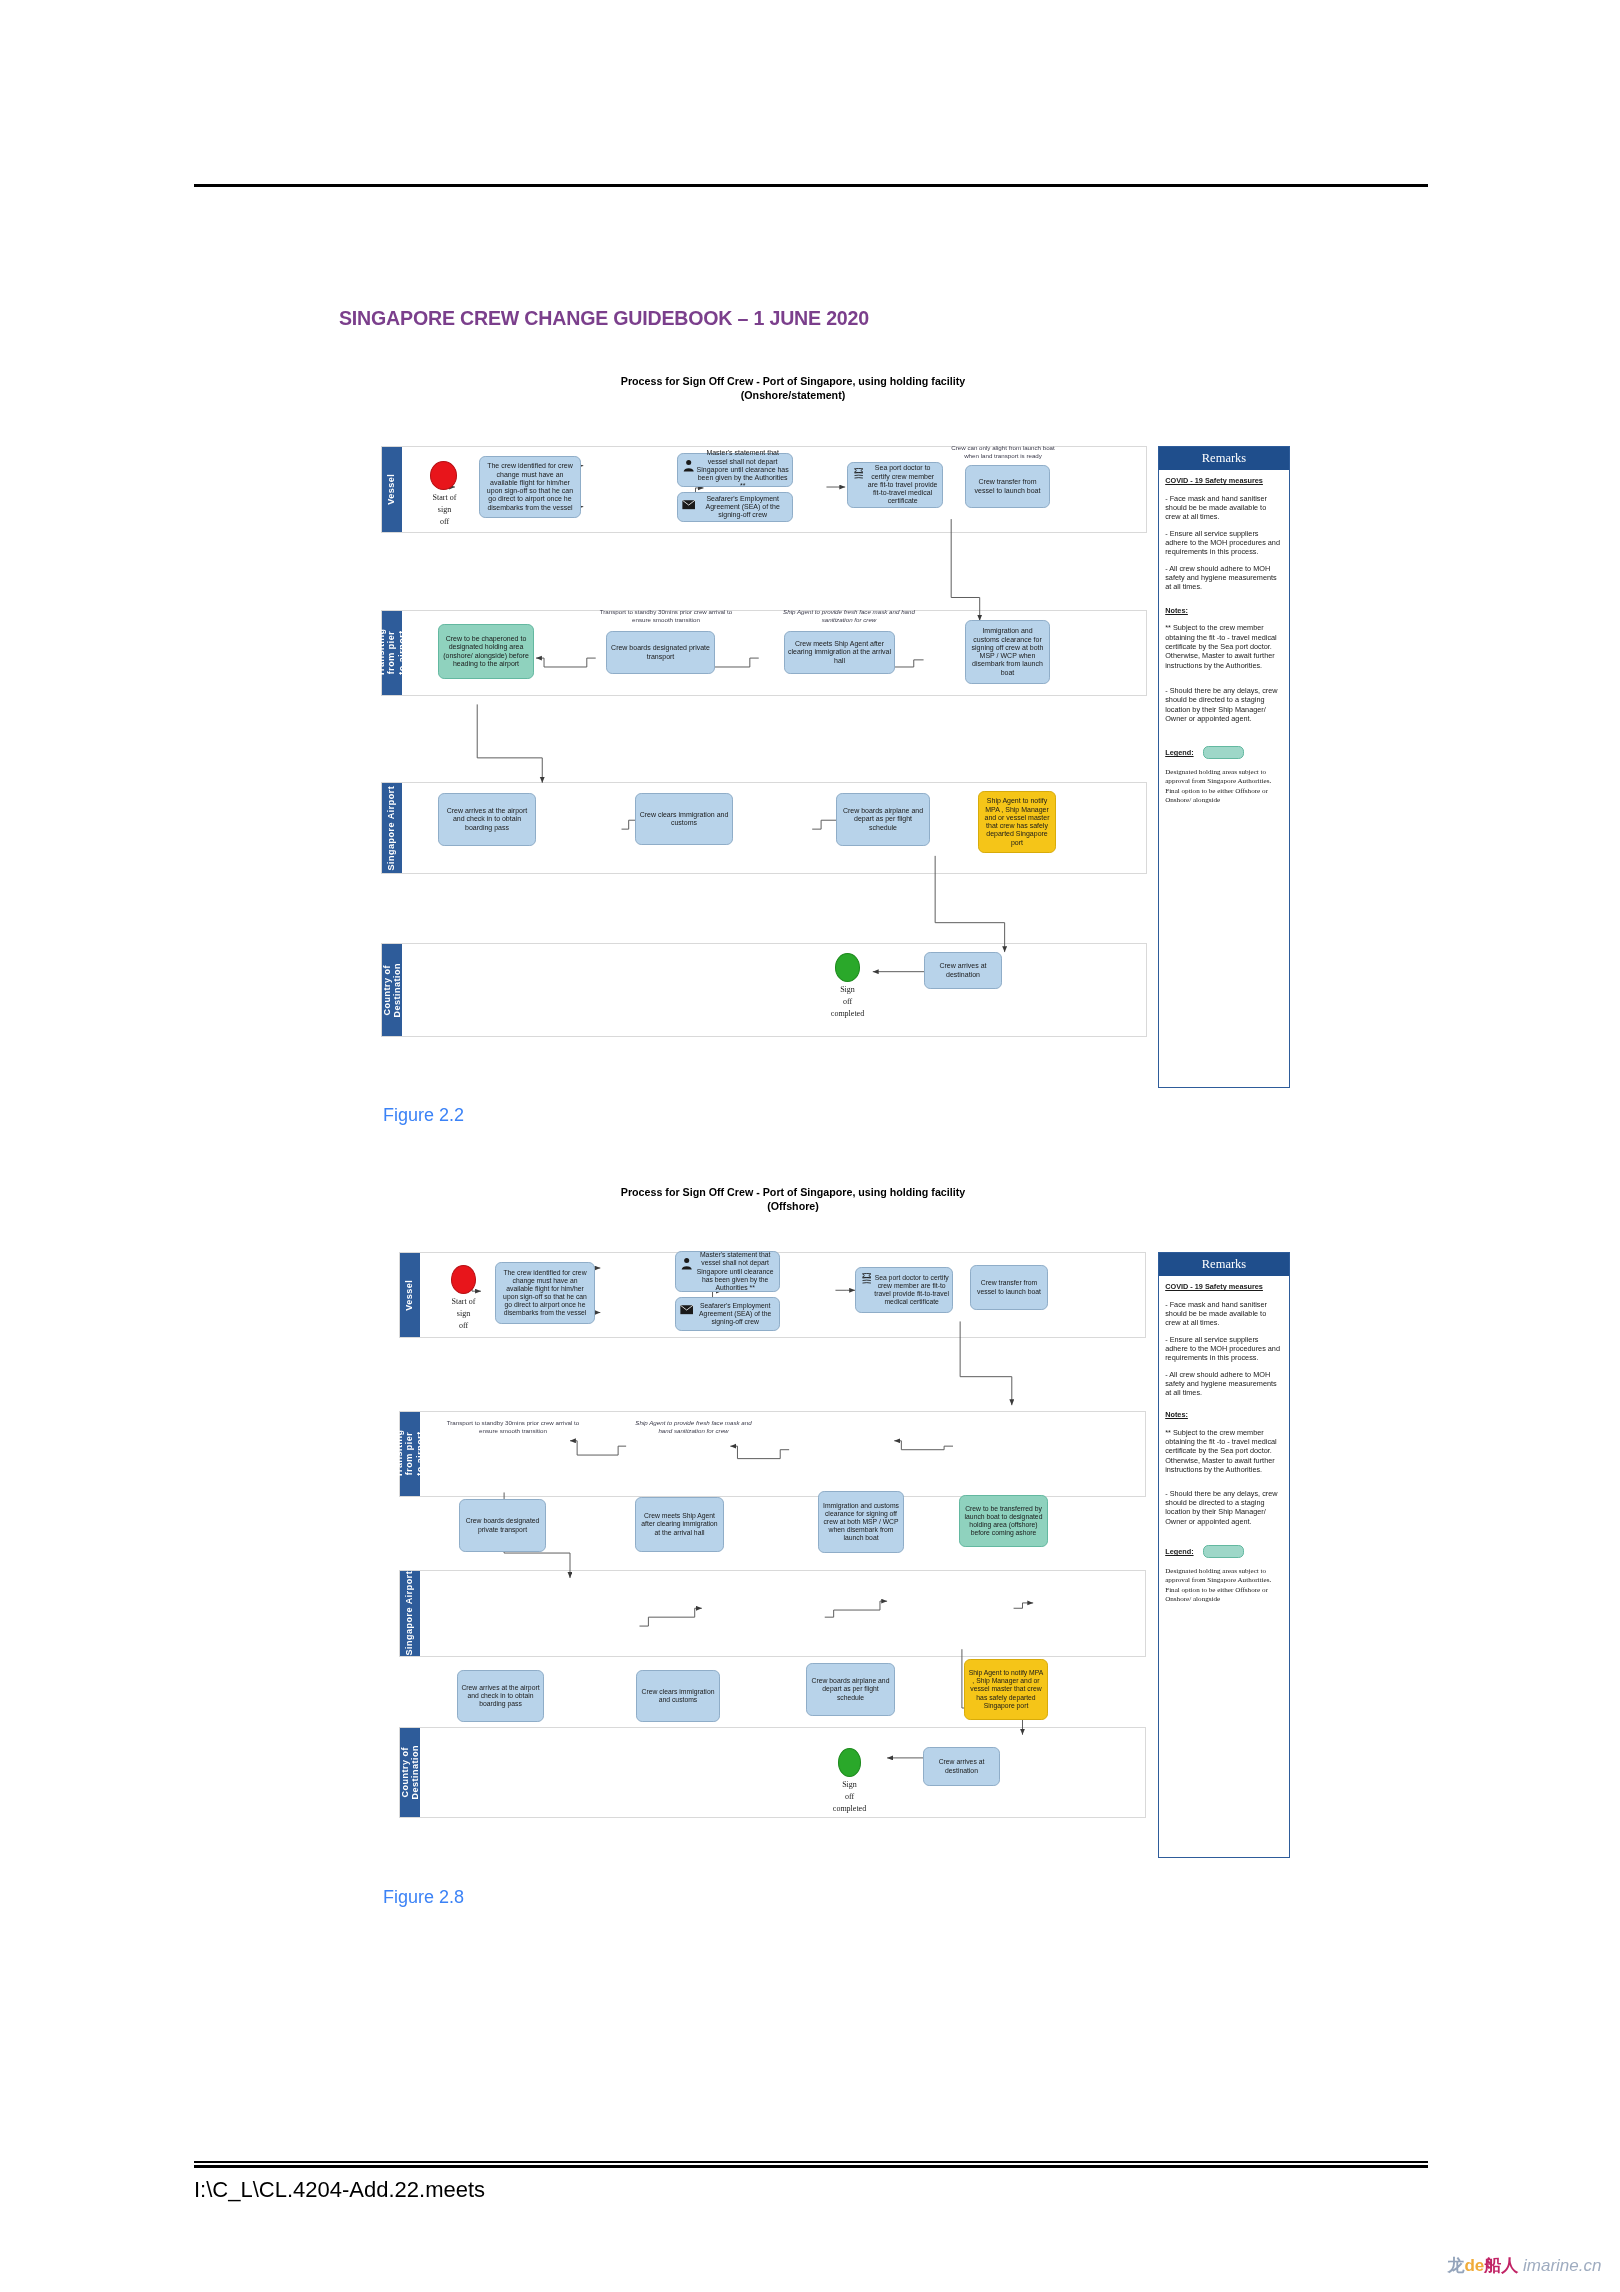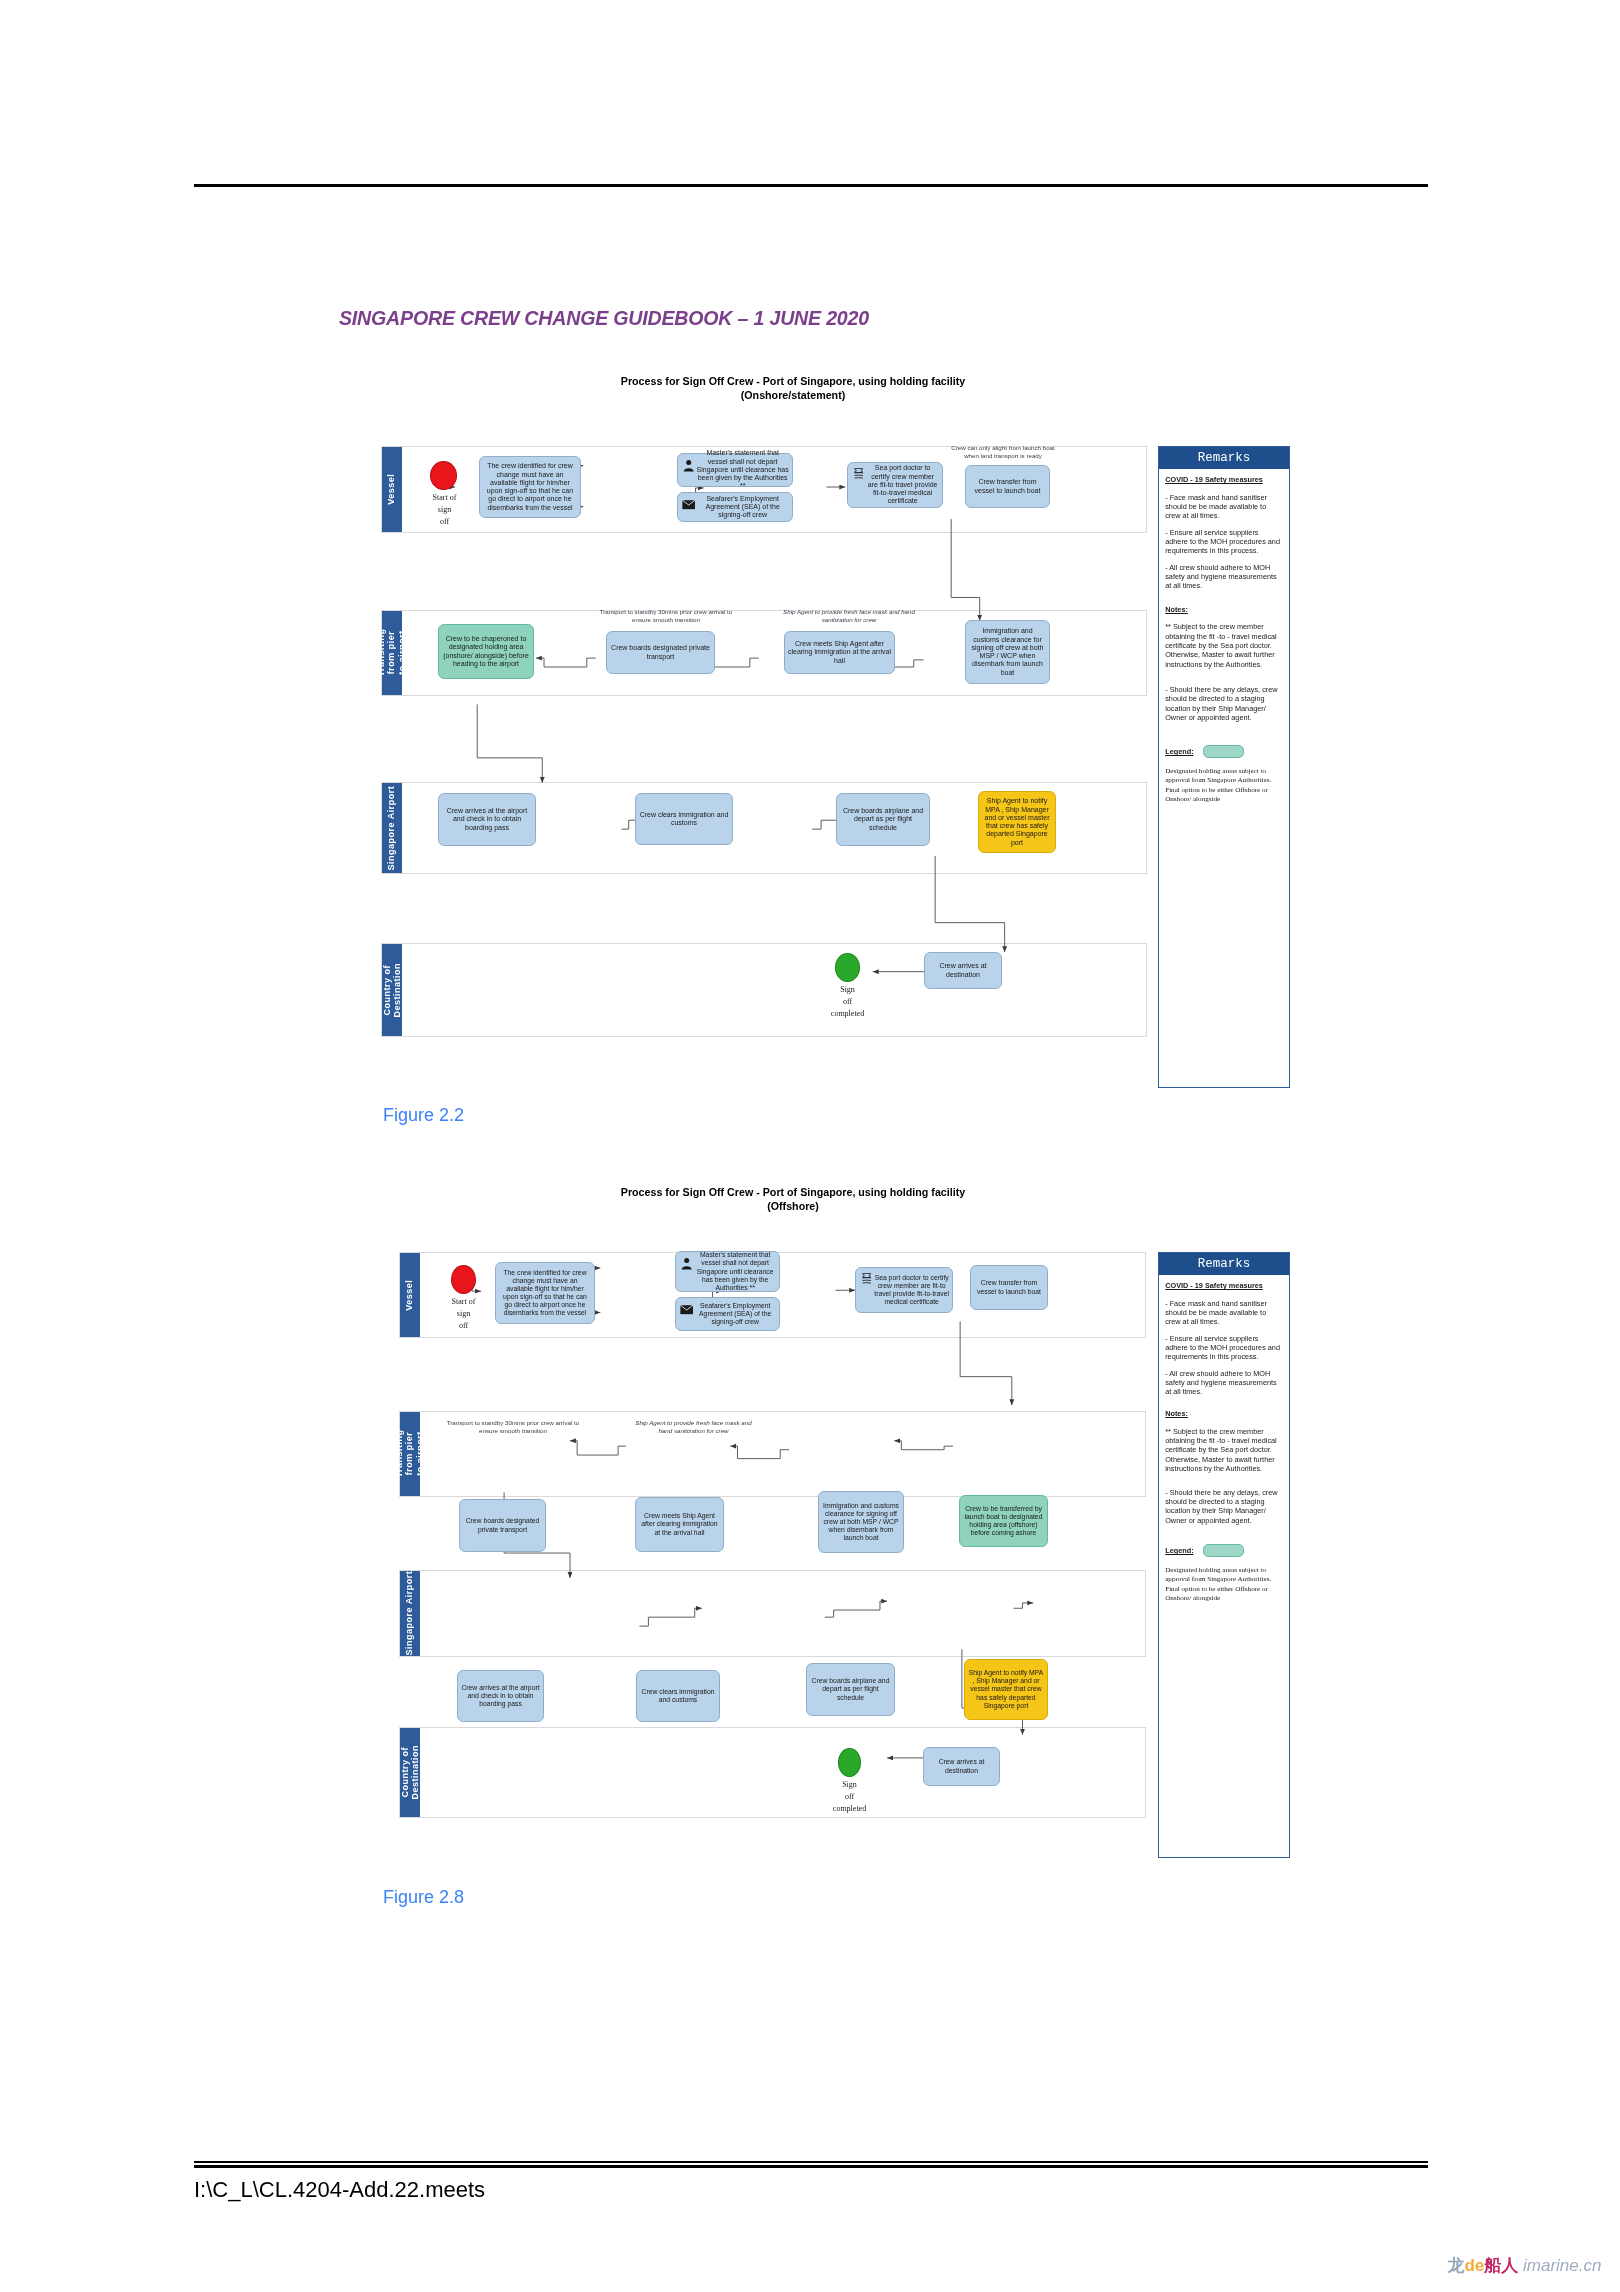--- a/index.html
+++ b/index.html
@@ -14,21 +14,21 @@
 
   
   .page-header { position:absolute; left:194px; top:107px; width:1234px; }
   .page-header .hline1 { font-size:27px; color:#000; letter-spacing:0.2px; line-height:1.32; }
   .page-header .hline2 { font-size:27px; color:#000; letter-spacing:0.2px; line-height:1.32; }
   .header-rule { position:absolute; left:194px; top:184px; width:1234px; height:2.7px; background:#000; }
 
   
   .guidebook-title {
     position:absolute; left:339px; top:307px;
-    font-size:19.6px; font-weight:bold; color:#7b3f8c; letter-spacing:-0.2px;font-style:italic;
+    font-size:19.6px; font-weight:bold; color:#7b3f8c; letter-spacing:-0.2px;
   }
 
   
   .diagram { position:absolute; }
   .diagram-title {
     position:absolute; text-align:center; font-size:10.7px; font-weight:bold;
     color:#000; line-height:1.35; width:100%;
   }
 
   
@@ -86,21 +86,21 @@
   
   .conn { position:absolute; pointer-events:none; overflow:visible; }
 
   
   .remarks {
     position:absolute; background:#ffffff;
     border:0.9px solid #2e5c9a;
   }
   .remarks-head {
     background:#1f4e8c; color:#ffffff; text-align:center;
-    font-family:Liberation Mono, monospace; font-size:12.5px;
+    font-family:Liberation Serif, serif; font-size:12.5px;
     padding:3.6px 0 4.5px 0;
   }
   .remarks-body { padding:6.2px 6.2px 5.3px 6.2px; }
   .remarks-body p { margin:0 0 7.1px 0; line-height:1.28; color:#1a1a1a; }
   .remarks-body p.u { font-weight:bold; text-decoration:underline; margin-bottom:8px; }
   .legend-row { display:flex; align-items:center; gap:9px; margin:23px 0 9px 0; }
   .legend-label { font-weight:bold; text-decoration:underline; color:#1a1a1a; }
   .legend-swatch {
     width:41px; height:12.5px; background:#9ed7c8;
     border:0.9px solid #63b8a0; border-radius:5.3px;

